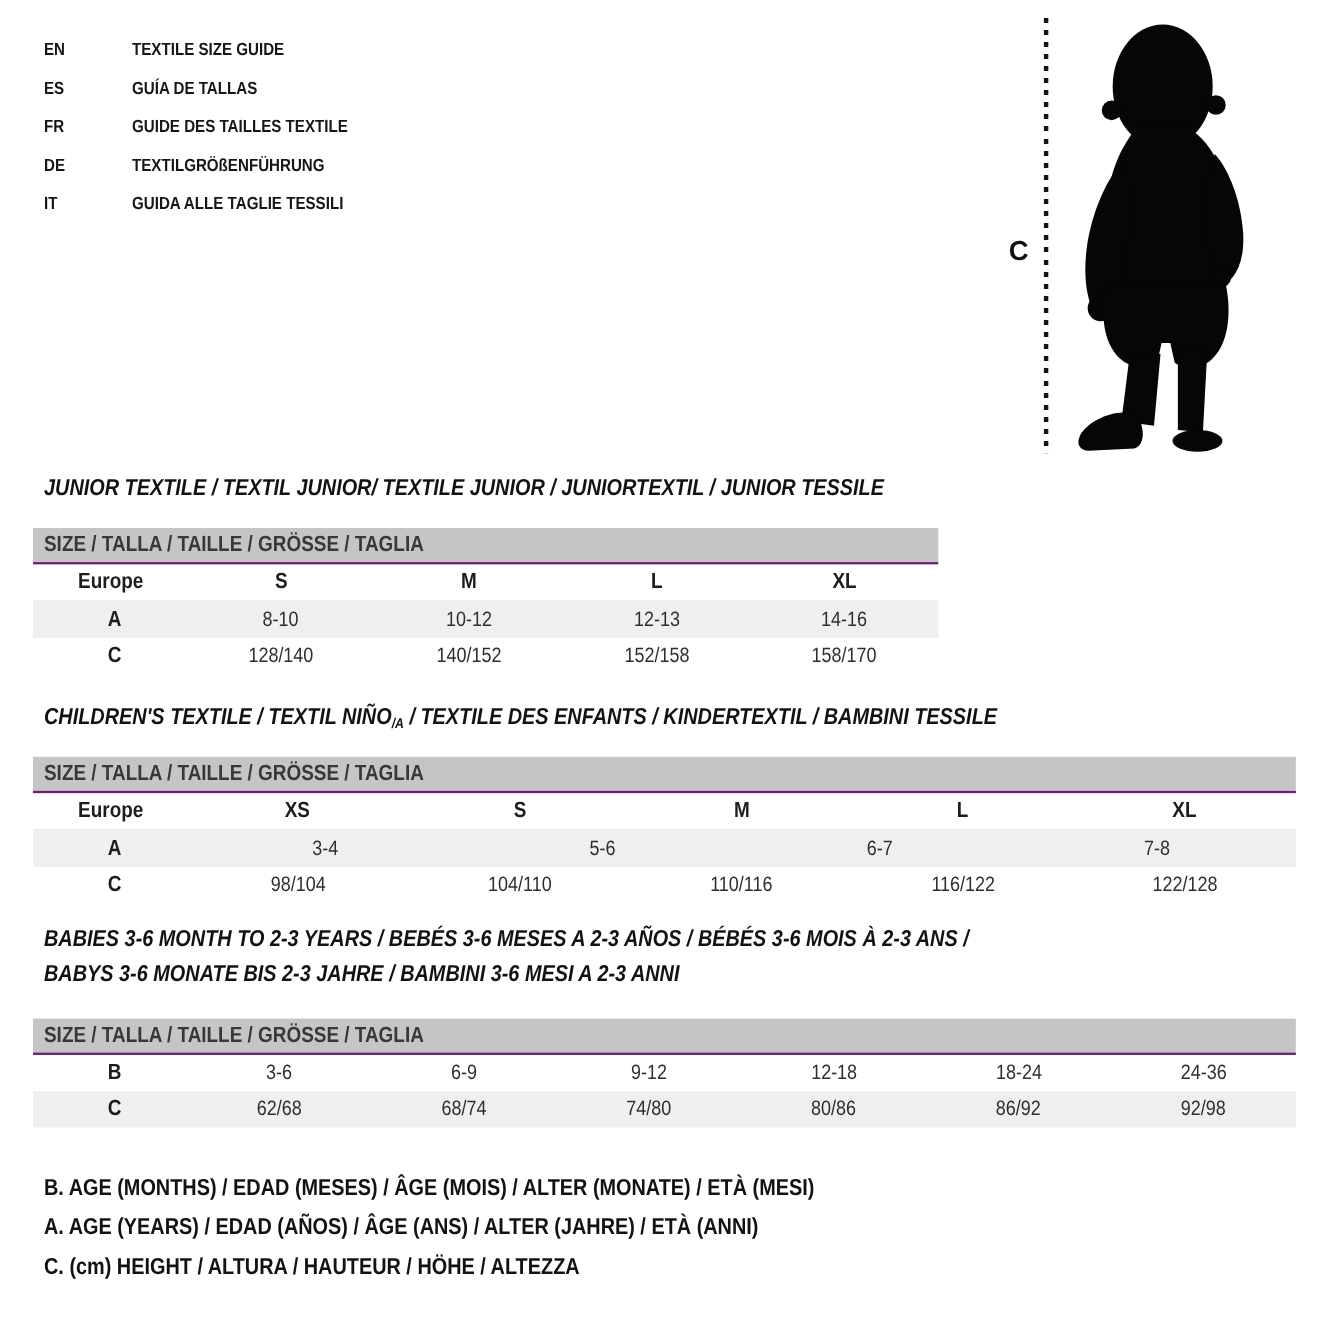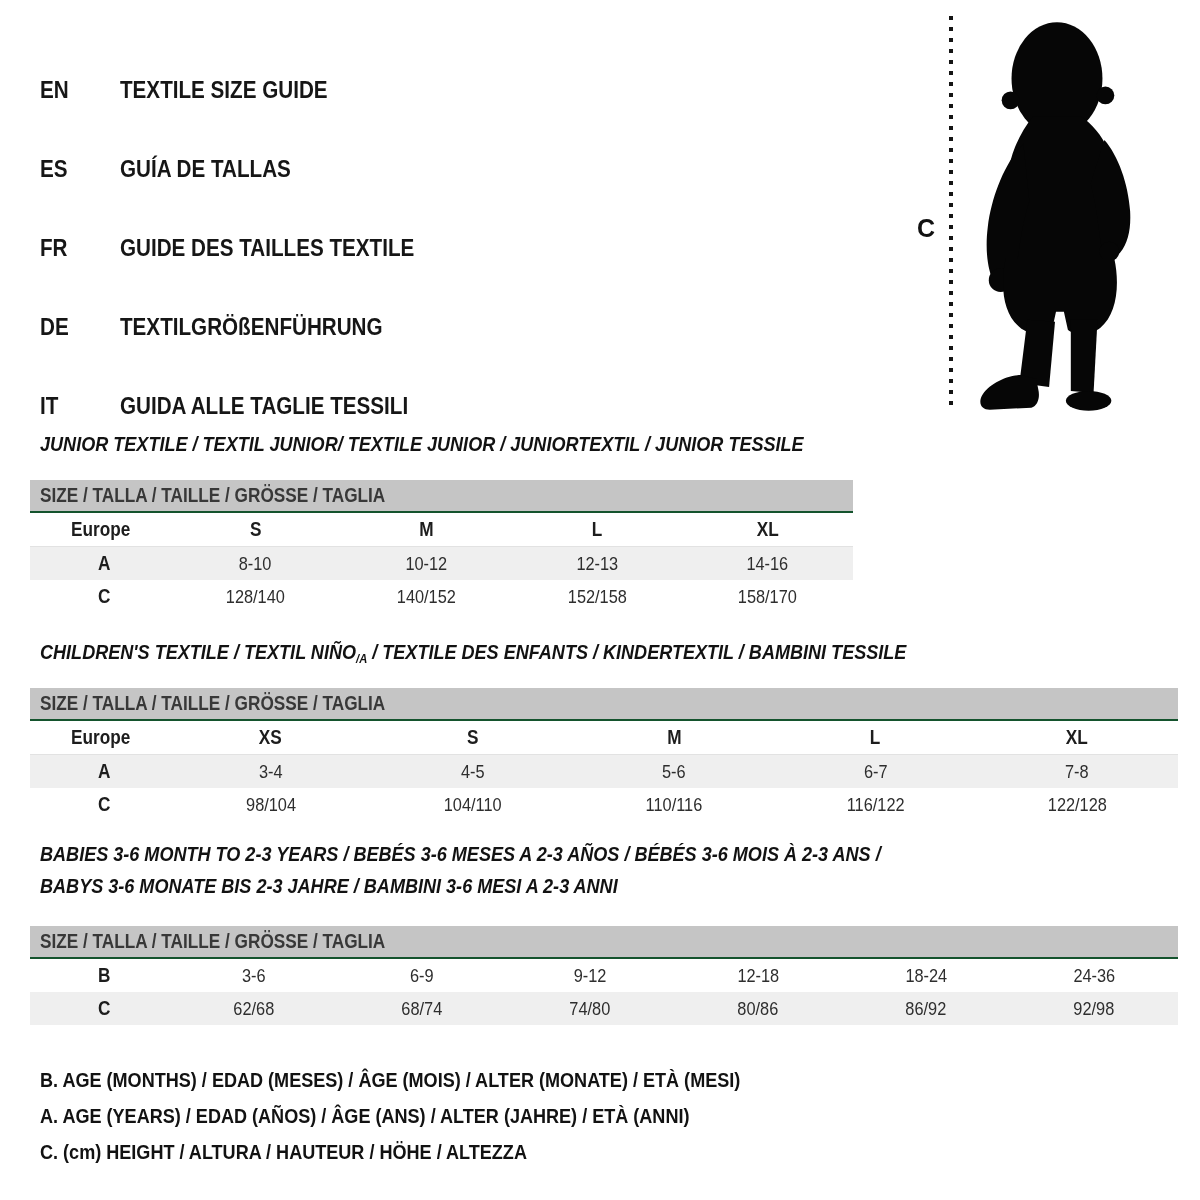--- a/index.html
+++ b/index.html
@@ -6,38 +6,38 @@
   html,body{margin:0;padding:0;background:#ffffff;}
   .canvas{
     position:relative;width:1200px;height:1200px;background:#ffffff;overflow:hidden;
     font-family:"Liberation Sans","DejaVu Sans",sans-serif;color:#1b1b1b;
   }
   .cond{display:inline-block;transform:scaleX(0.86);transform-origin:50% 50%;white-space:nowrap;}
   .condL{transform-origin:0 50%;}
 
   
   .lang-list{position:absolute;left:40px;top:28px;}
-  .lang-row{display:flex;height:35px;line-height:35px;font-size:24px;font-weight:bold;color:#161616;margin-top:44px;}
+  .lang-row{display:flex;height:35px;line-height:35px;font-size:16px;font-weight:bold;color:#161616;}
   .lang-code{width:80px;}
 
   
   .dash-line{position:absolute;left:949px;top:16px;width:4px;height:396px;
     background:repeating-linear-gradient(to bottom,#141414 0 4.5px,transparent 4.5px 11px);}
   .figure-label{position:absolute;left:908px;top:214px;width:36px;text-align:center;
     font-size:25px;font-weight:bold;color:#111;}
   .toddler{position:absolute;left:972px;top:16px;width:168px;height:398px;}
 
   
   .sec-title{position:absolute;left:40px;font-size:21px;font-weight:bold;color:#121212;line-height:24px;font-style:italic;}
   .sec-title sub{font-size:13px;vertical-align:-4px;}
 
   
   .size-table{position:absolute;left:30px;}
   .t-head{background:#c5c5c5;height:31px;line-height:31px;padding-left:10px;
-    font-size:20px;font-weight:bold;color:#383838;border-bottom:2px solid #14532d;}
+    font-size:20px;font-weight:bold;color:#383838;border-bottom:2px solid #701a75;}
   .t-row{display:flex;height:33px;line-height:33px;font-size:19px;color:#2e2e2e;}
   .t-row.head{font-weight:bold;font-size:20px;color:#1d1d1d;border-bottom:1px solid #e2e2e2;}
   .t-row.shaded{background:#efefef;}
   .t-label{width:130px;padding-left:10px;font-weight:bold;font-size:20px;color:#1d1d1d;text-align:center;}
   .t-cell{flex:1;text-align:center;}
 
   
   .legend{position:absolute;left:40px;top:1062px;}
   .legend-line{height:36px;line-height:36px;font-size:21px;font-weight:bold;color:#121212;}
 </style>
@@ -126,21 +126,20 @@
         <div class="t-label"><span class="cond condL">Europe</span></div>
         <div class="t-cell"><span class="cond">XS</span></div>
         <div class="t-cell"><span class="cond">S</span></div>
         <div class="t-cell"><span class="cond">M</span></div>
         <div class="t-cell"><span class="cond">L</span></div>
         <div class="t-cell"><span class="cond">XL</span></div>
       </div>
       <div class="t-row shaded">
         <div class="t-label"><span class="cond condL">A</span></div>
         <div class="t-cell"><span class="cond">3-4</span></div>
-        <div class="t-cell"><span class="cond">4-5</span></div>
         <div class="t-cell"><span class="cond">5-6</span></div>
         <div class="t-cell"><span class="cond">6-7</span></div>
         <div class="t-cell"><span class="cond">7-8</span></div>
       </div>
       <div class="t-row ">
         <div class="t-label"><span class="cond condL">C</span></div>
         <div class="t-cell"><span class="cond">98/104</span></div>
         <div class="t-cell"><span class="cond">104/110</span></div>
         <div class="t-cell"><span class="cond">110/116</span></div>
         <div class="t-cell"><span class="cond">116/122</span></div>

